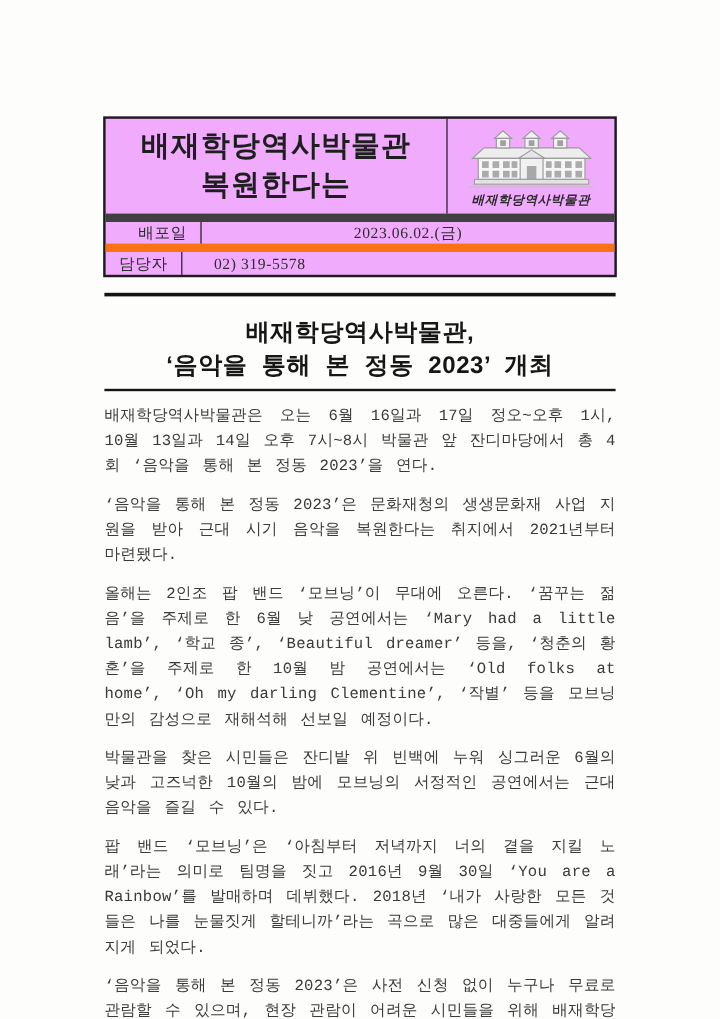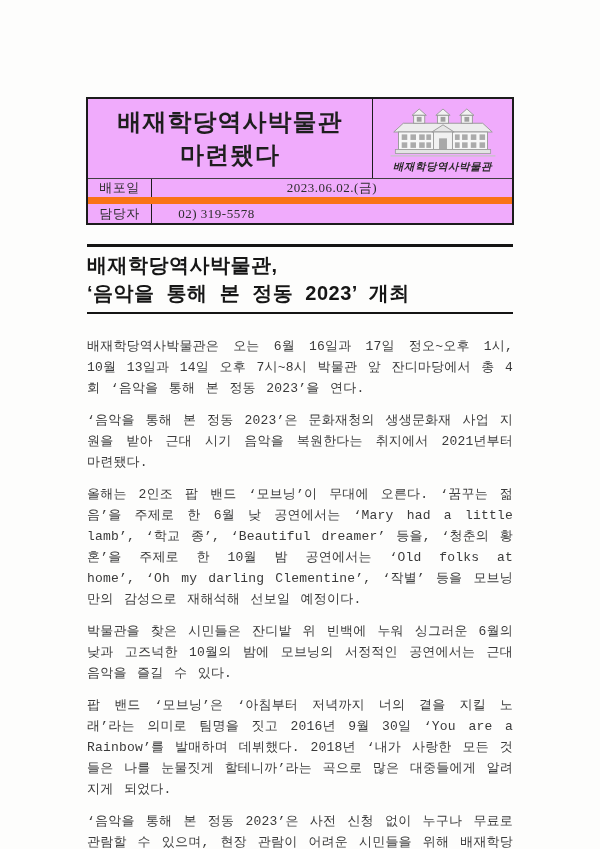--- a/index.html
+++ b/index.html
@@ -29,37 +29,37 @@
   .mh-logo{
     display:flex;flex-direction:column;justify-content:center;align-items:center;
     padding-top:2px;
   }
   .mh-logo-caption{
     font-size:10.5px;font-weight:bold;font-style:italic;
     letter-spacing:0.5px;color:#2a2a2a;margin-top:1px;
     font-family:"DejaVu Serif", serif;
     white-space:nowrap;
   }
-  .mh-row2{display:grid;grid-template-columns:63px 1fr;border-top:1px solid #404040;height:18px;}
+  .mh-row2{display:grid;grid-template-columns:63px 1fr;border-top:7px solid #404040;height:18px;padding-left:16px;}
   .mh-row3{display:grid;grid-template-columns:63px 130px 110px 1fr;border-top:7px solid #f97316;height:19px;}
   .mh-cell{
     display:flex;align-items:center;justify-content:center;
     font-size:13px;color:#2d2d2d;letter-spacing:0.5px;
     overflow:hidden;white-space:nowrap;
   }
   .mh-cell + .mh-cell{border-left:1px solid #1c1c1c;}
 
   
   .headline-block{
     position:absolute;left:87px;top:244px;width:426px;
     border-top:3px solid #141414;
     border-bottom:2px solid #141414;
-    padding:4px 0 5px;
+    padding:16px 0 5px;
     box-sizing:border-box;
-    text-align:left;
+    text-align:center;
   }
   .headline-line{
     font-family:"Liberation Sans", sans-serif;
     font-weight:800;font-size:20px;line-height:28px;color:#161616;
     letter-spacing:0.5px;word-spacing:6px;
     margin:0;
   }
 
   
   .body-text{
@@ -76,21 +76,21 @@
 </style>
 </head>
 <body>
 
 <div class="sheet">
 
   <div class="masthead">
     <div class="mh-row1">
       <div class="mh-title">
         <span>배재학당역사박물관</span>
-        <span>마련됐다</span>
+        <span>복원한다는</span>
       </div>
       <div class="mh-logo">
         <svg width="112" height="54" viewBox="0 0 140 68">
 
           <polygon points="8,34 132,34 120,23 20,23" fill="#ededed" stroke="#9a9a9a" stroke-width="1.2"></polygon>
 
           <g fill="#f2f2f2" stroke="#9a9a9a" stroke-width="1.2">
             <polygon points="31,13 49,13 40,5"></polygon>
             <rect x="33" y="13" width="14" height="10"></rect>
             <polygon points="61,13 79,13 70,5"></polygon>

